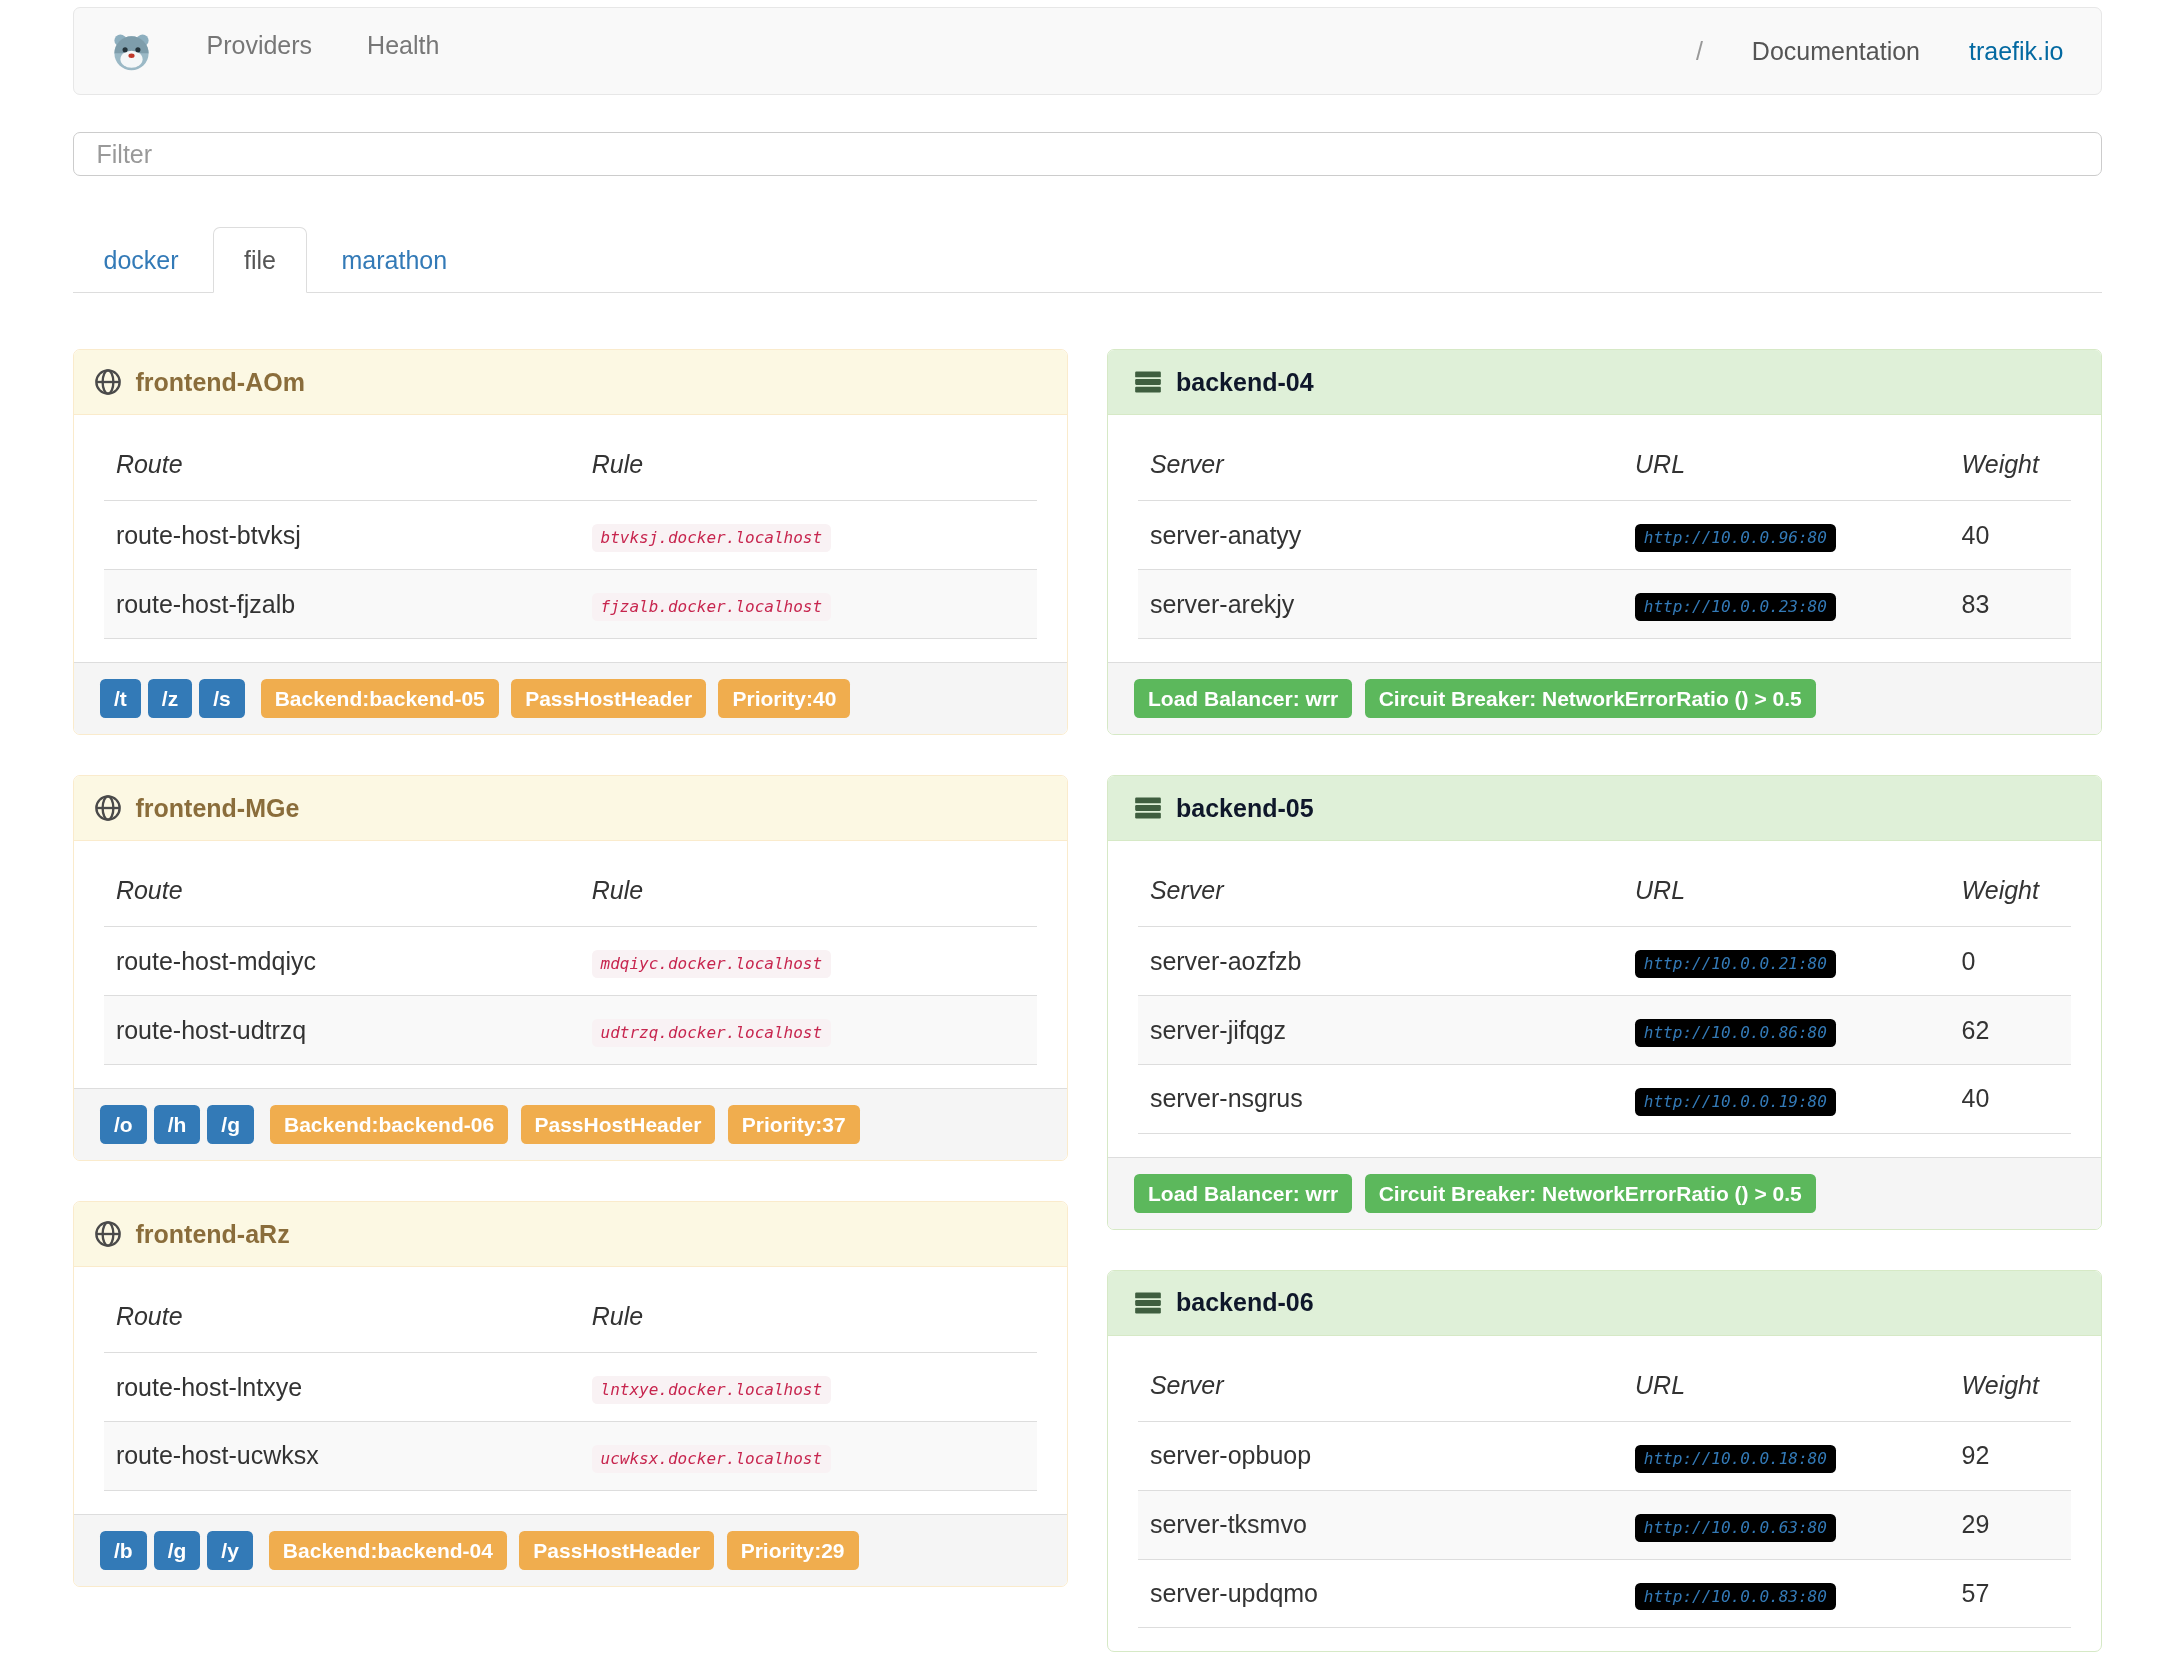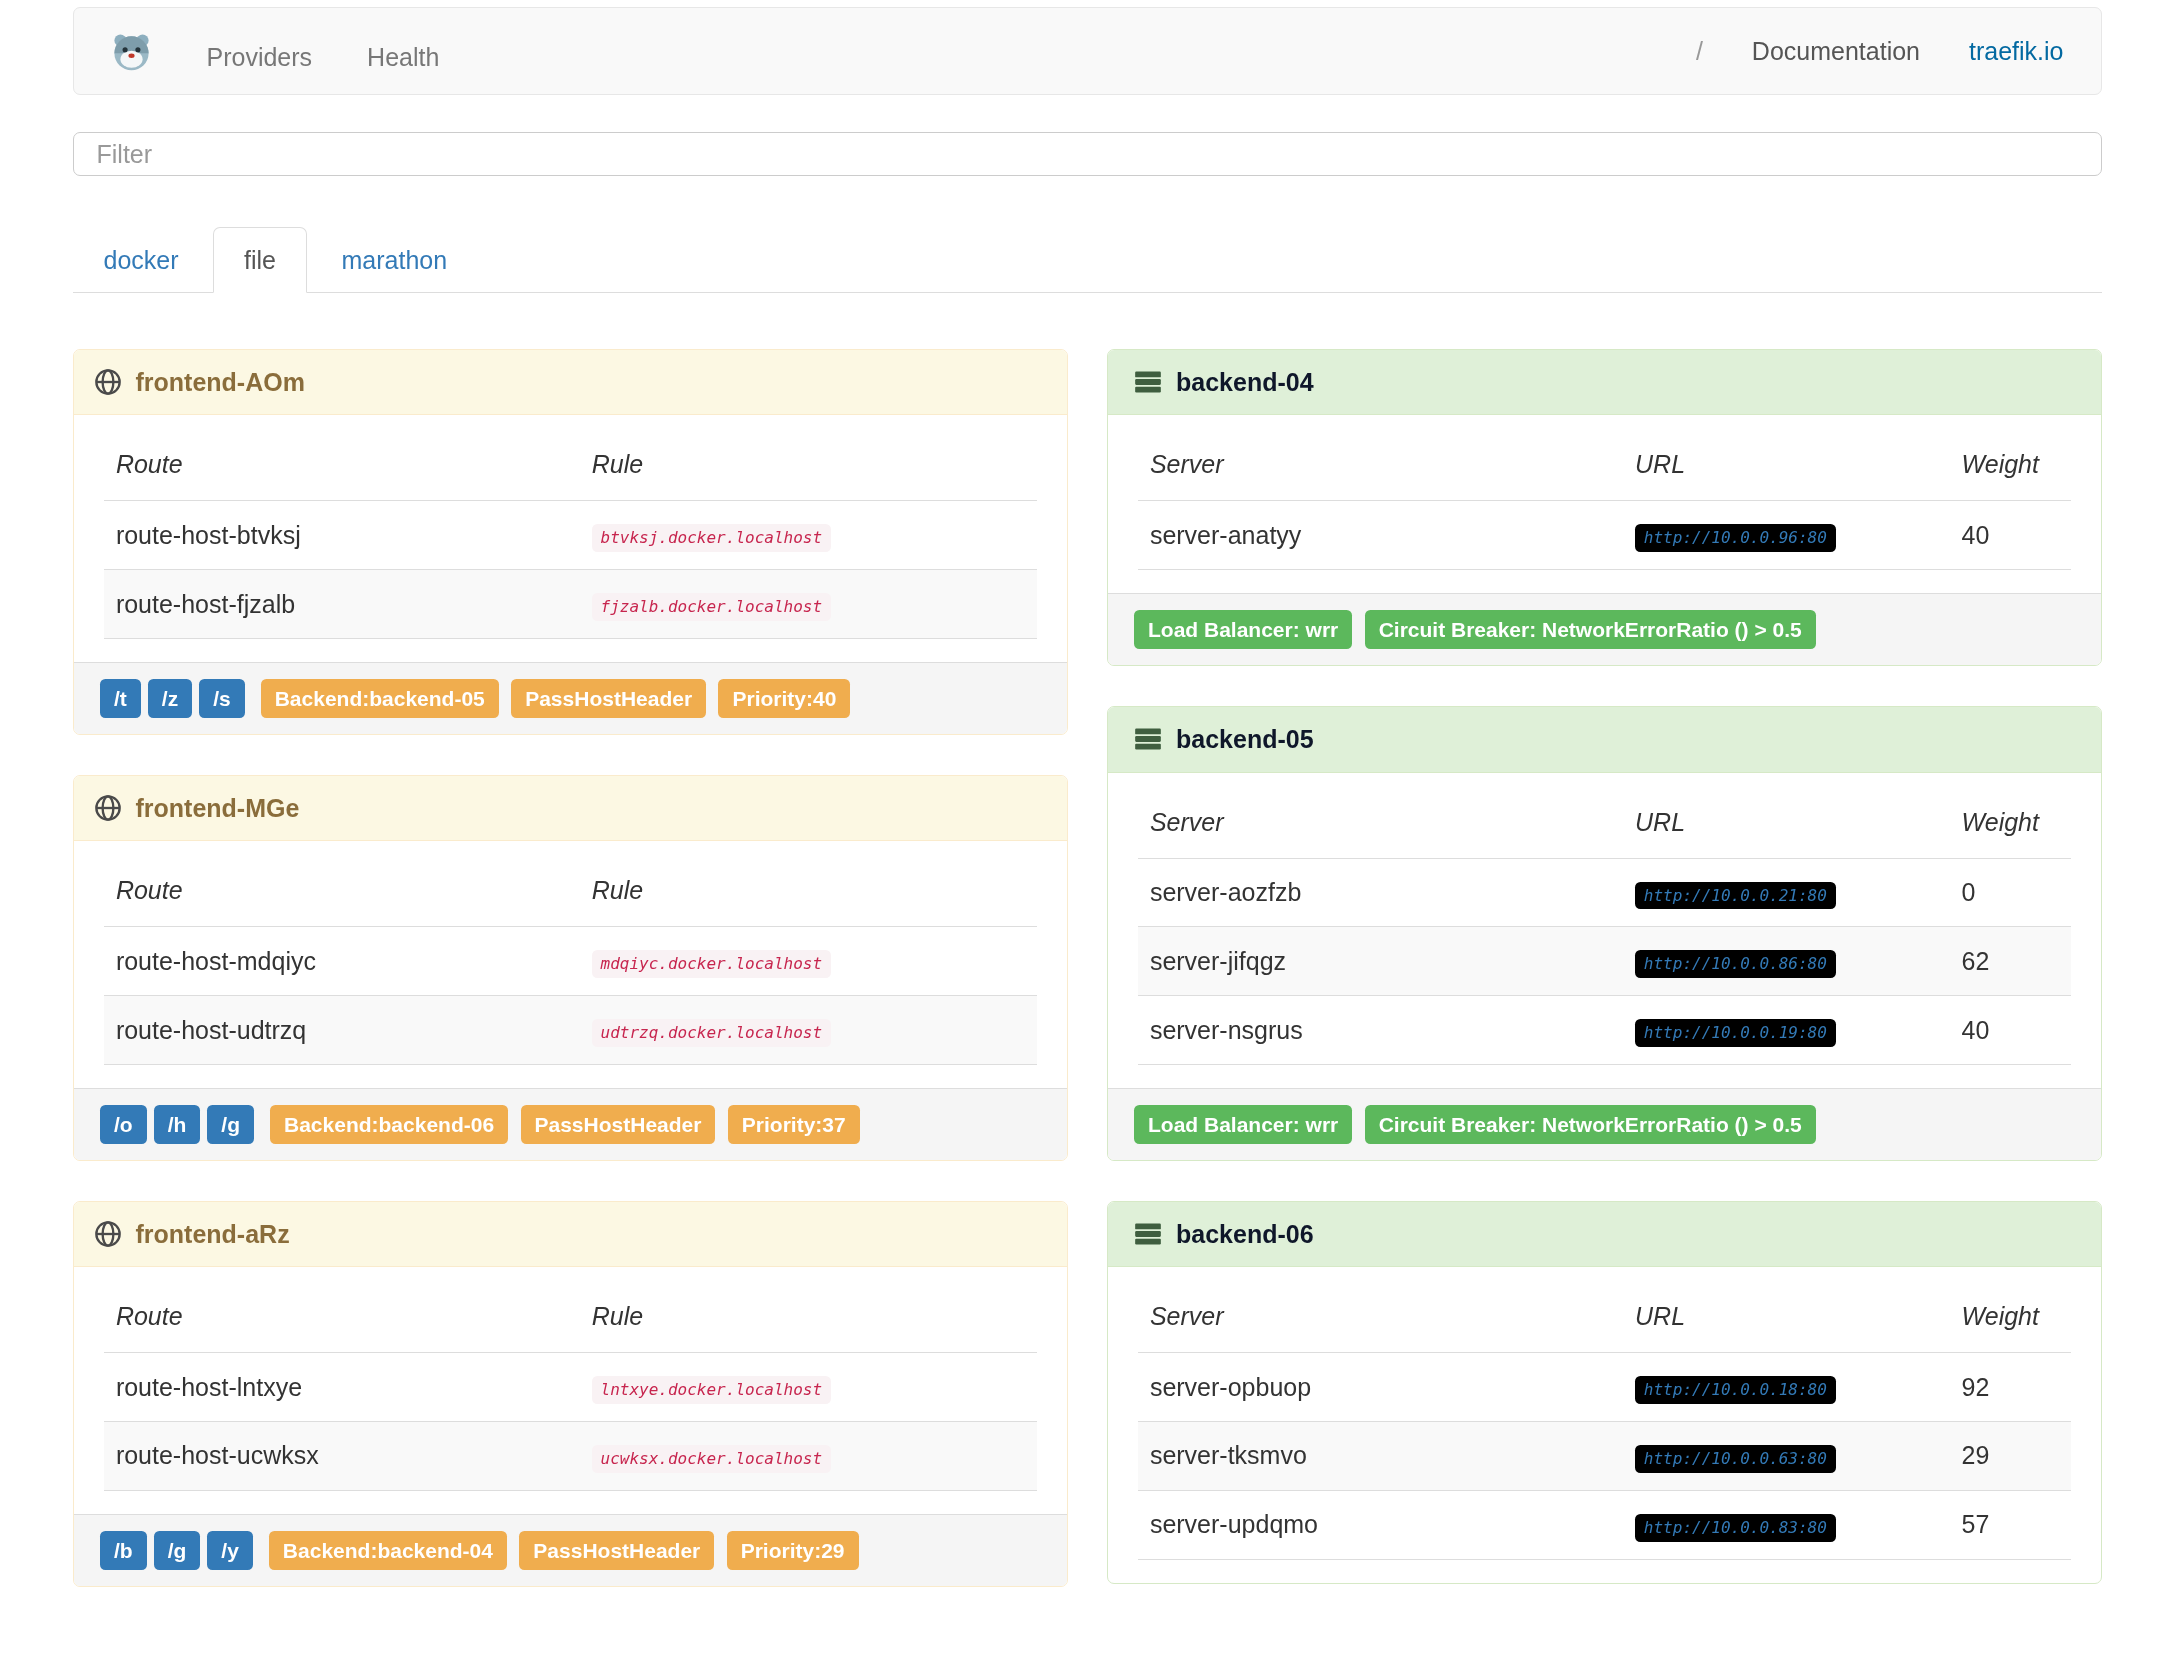--- a/index.html
+++ b/index.html
@@ -19,21 +19,21 @@
     margin-top: 7px;
     height: 88px;
     background: #f9f9f9;
     border: 0.9px solid #e7e7e7;
     border-radius: 7px;
     display: flex;
     align-items: center;
     padding: 0 37px;
     margin-bottom: 37px;
   }
-  .nav-left, .nav-right { display: flex; align-items: flex-end; gap: 55px; }
+  .nav-left, .nav-right { display: flex; align-items: flex-start; gap: 55px; }
   .nav-right { margin-left: auto; gap: 49px; }
   .logo { display: inline-flex; width: 41px; height: 41px; }
   .logo svg { width: 100%; height: 100%; }
   .nav-link { color: #777; text-decoration: none; cursor: pointer; }
   .nav-link.dark { color: #555; }
   .nav-link.brand { color: #0369a1; }
   .nav-sep { color: #999; }
 
   
   .filter-wrap { margin-bottom: 51px; }
@@ -367,20 +367,25 @@
                 <th class="be-col-url">URL</th>
                 <th class="be-col-weight">Weight</th>
               </tr>
             </thead>
             <tbody>
               <tr>
                 <td>server-anatyy</td>
                 <td><code class="url">http://10.0.0.96:80</code></td>
                 <td>40</td>
               </tr>
+              <tr>
+                <td>server-arekjy</td>
+                <td><code class="url">http://10.0.0.23:80</code></td>
+                <td>83</td>
+              </tr>
             </tbody>
           </table>
         </div>
         <footer class="panel-footer">
           <span class="badge-group wide">
             <span class="label label-green">Load Balancer: wrr</span>
             <span class="label label-green">Circuit Breaker: NetworkErrorRatio () &gt; 0.5</span>
           </span>
         </footer>
       </section>

